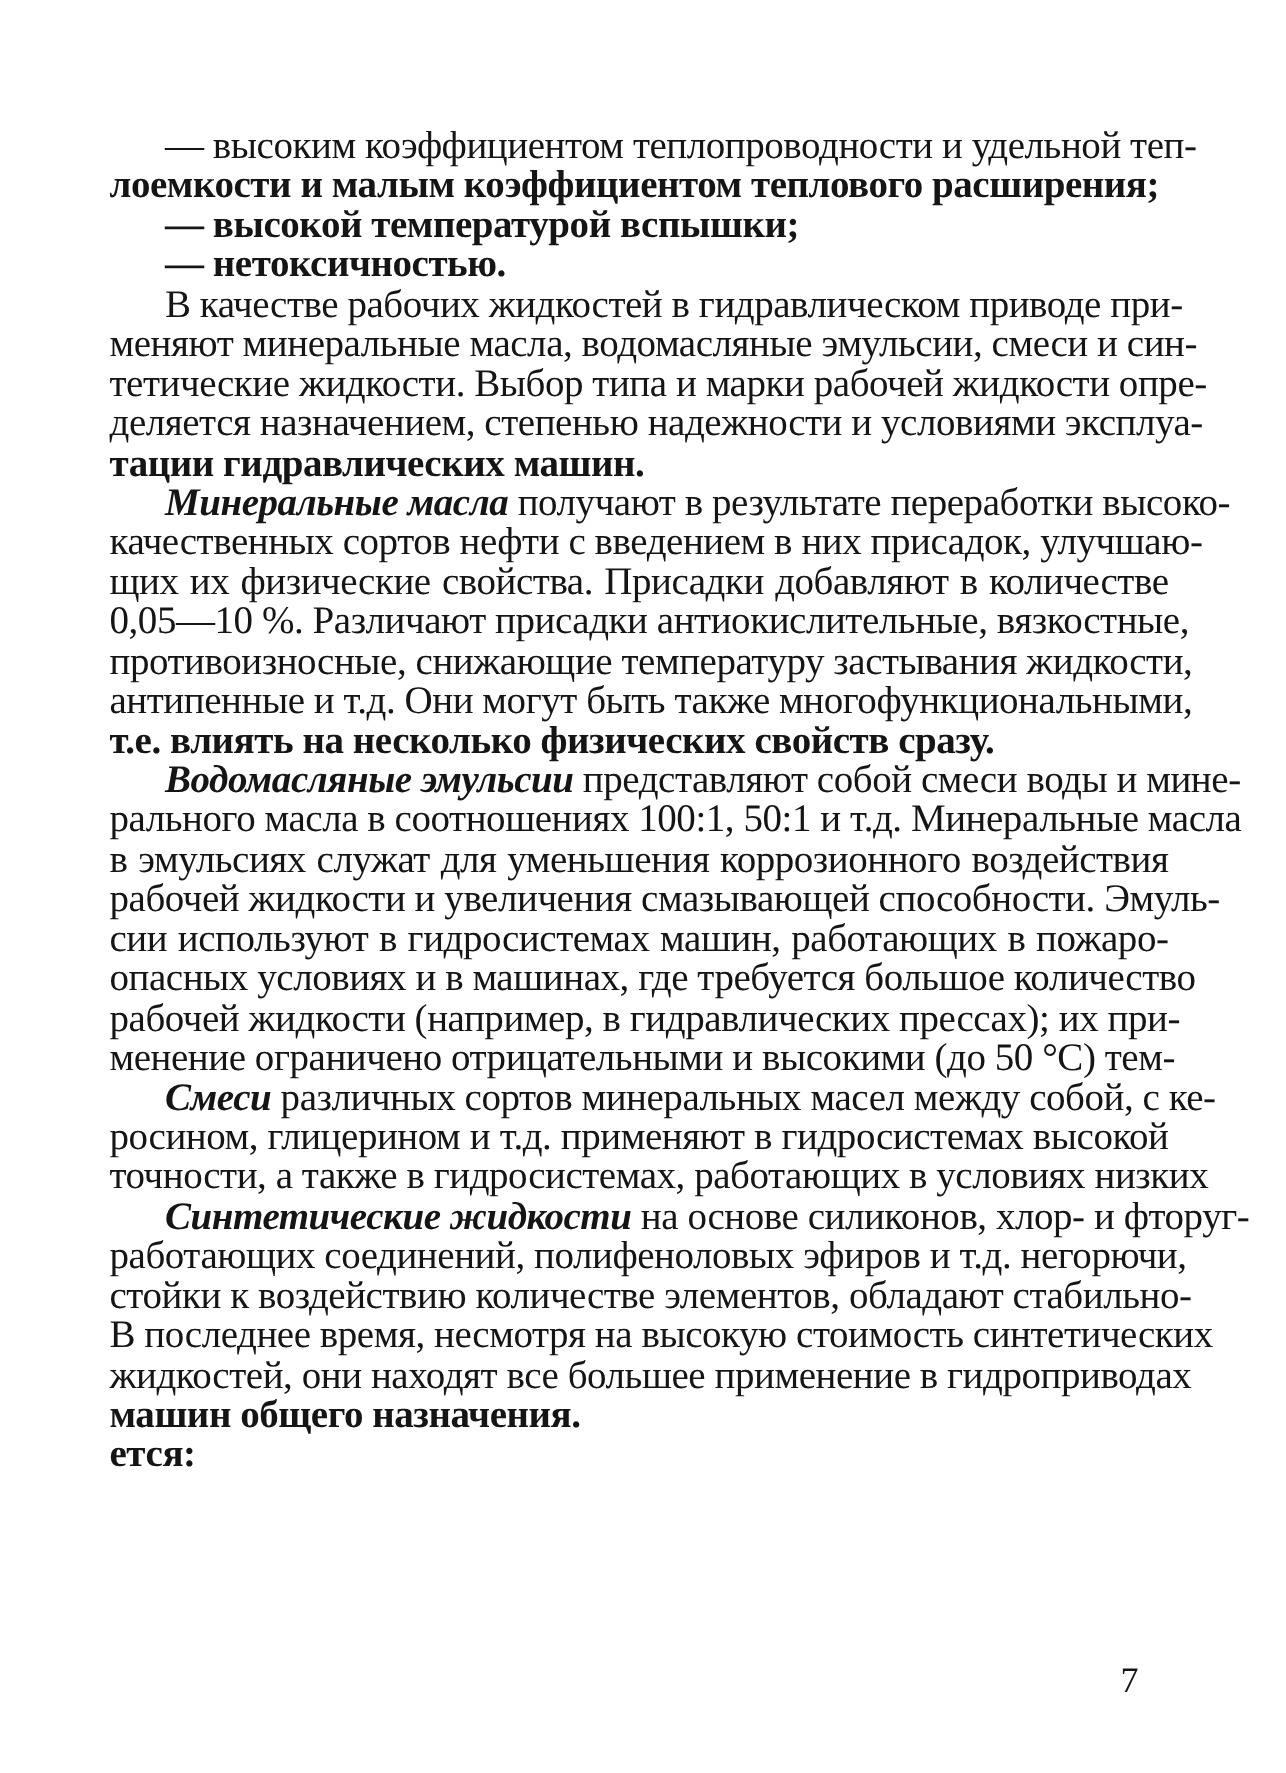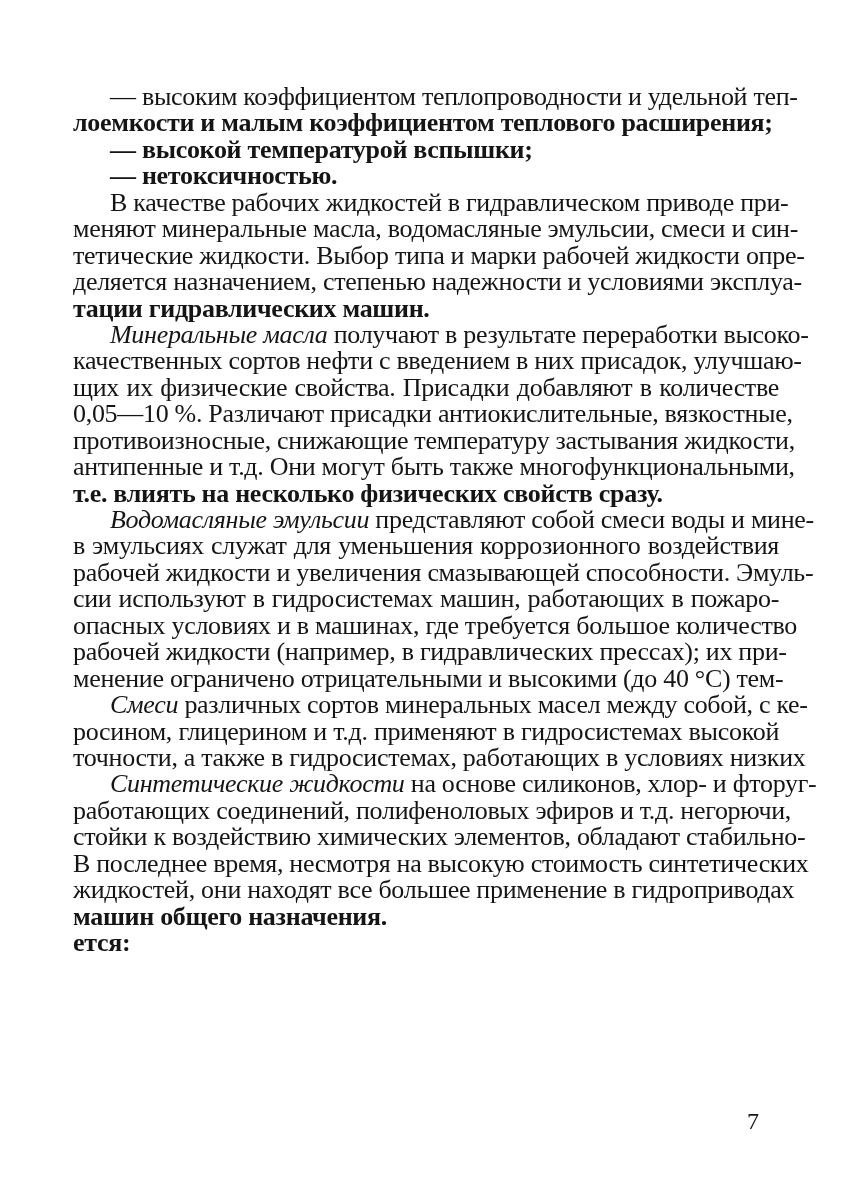--- a/index.html
+++ b/index.html
@@ -23,21 +23,21 @@
   .line {
     height: 26.45px;
     line-height: 26.45px;
     text-align: justify;
     text-align-last: justify;
     white-space: nowrap;
     overflow: visible;
   }
   .line.first { text-indent: 37px; }
   .line.end { text-align-last: left; font-weight: bold; }
-  .lead { font-weight: 400; font-style: italic; }
+  .lead { font-weight: 700; font-style: italic; }
   .pagenum {
     position: absolute;
     left: 73px;
     top: 1106px;
     width: 686px;
     text-align: right;
     font-size: 24px;
     line-height: 30px;
     color: #151515;
   }
@@ -74,38 +74,39 @@
       <div class="line">качественных сортов нефти с введением в них присадок, улучшаю-</div>
       <div class="line">щих их физические свойства. Присадки добавляют в количестве</div>
       <div class="line">0,05—10 %. Различают присадки антиокислительные, вязкостные,</div>
       <div class="line">противоизносные, снижающие температуру застывания жидкости,</div>
       <div class="line">антипенные и т.д. Они могут быть также многофункциональными,</div>
       <div class="line end">т.е. влиять на несколько физических свойств сразу.</div>
     </div>
 
     <div>
       <div class="line first"><span class="lead">Водомасляные эмульсии</span><span> представляют собой смеси воды и мине-</span></div>
+      <div class="line">рального масла в соотношениях 100:1, 50:1 и т.д. Минеральные масла</div>
       <div class="line">в эмульсиях служат для уменьшения коррозионного воздействия</div>
       <div class="line">рабочей жидкости и увеличения смазывающей способности. Эмуль-</div>
       <div class="line">сии используют в гидросистемах машин, работающих в пожаро-</div>
       <div class="line">опасных условиях и в машинах, где требуется большое количество</div>
       <div class="line">рабочей жидкости (например, в гидравлических прессах); их при-</div>
-      <div class="line">менение ограничено отрицательными и высокими (до 40 °С) тем-</div>
+      <div class="line">менение ограничено отрицательными и высокими (до 50 °С) тем-</div>
     </div>
 
     <div>
       <div class="line first"><span class="lead">Смеси</span><span> различных сортов минеральных масел между собой, с ке-</span></div>
       <div class="line">росином, глицерином и т.д. применяют в гидросистемах высокой</div>
       <div class="line">точности, а также в гидросистемах, работающих в условиях низких</div>
     </div>
 
     <div>
       <div class="line first"><span class="lead">Синтетические жидкости</span><span> на основе силиконов, хлор- и фторуг-</span></div>
       <div class="line">работающих соединений, полифеноловых эфиров и т.д. негорючи,</div>
-      <div class="line">стойки к воздействию химических элементов, обладают стабильно-</div>
+      <div class="line">стойки к воздействию количестве элементов, обладают стабильно-</div>
       <div class="line">В последнее время, несмотря на высокую стоимость синтетических</div>
       <div class="line">жидкостей, они находят все большее применение в гидроприводах</div>
       <div class="line end">машин общего назначения.</div>
     </div>
 
     <div>
       <div class="line end">ется:</div>
     </div>
 
   </div>

